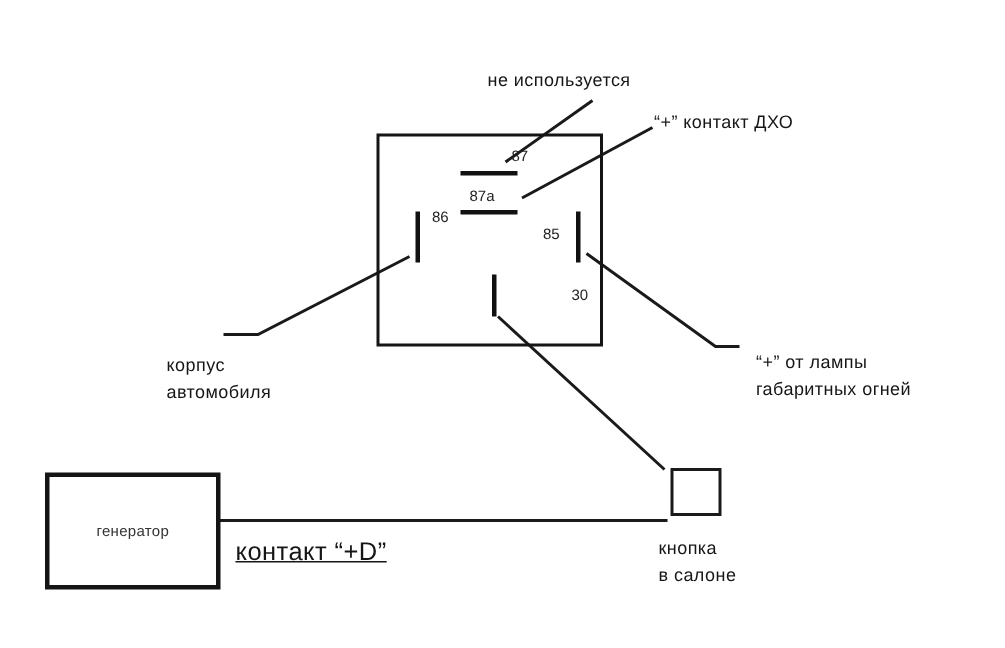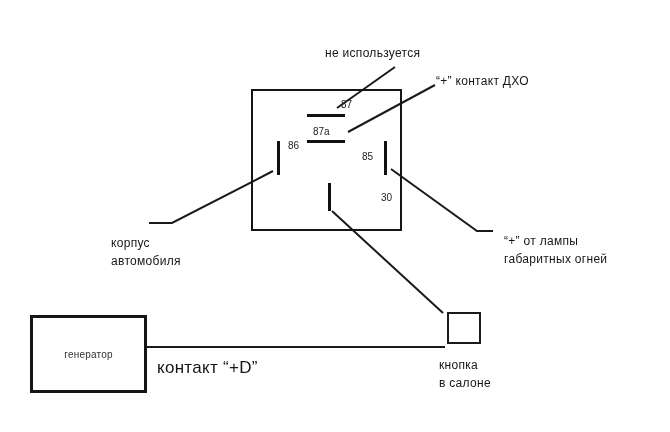--- a/index.html
+++ b/index.html
@@ -77,21 +77,21 @@
     font-size: 12px;
     line-height: 18px;
     color: #161616;
     white-space: nowrap;
     letter-spacing: 0.3px;
   }
   .lbl-not-used   { left: 325px; top: 44px; }
   .lbl-drl-power  { left: 436px; top: 72px; }
   .lbl-car-body   { left: 111px; top: 234px; }
   .lbl-lamp       { left: 504px; top: 232px; }
-  .lbl-contact-d  { left: 157px; top: 359px; font-size: 17px; }
+  .lbl-contact-d  { left: 157px; top: 359px; font-size: 17px; text-decoration: underline; }
   .lbl-button     { left: 439px; top: 356px; }
   .generator-label {
     font-size: 10px;
     color: #333333;
     letter-spacing: 0.2px;
   }
 </style>
 </head>
 <body>
 

